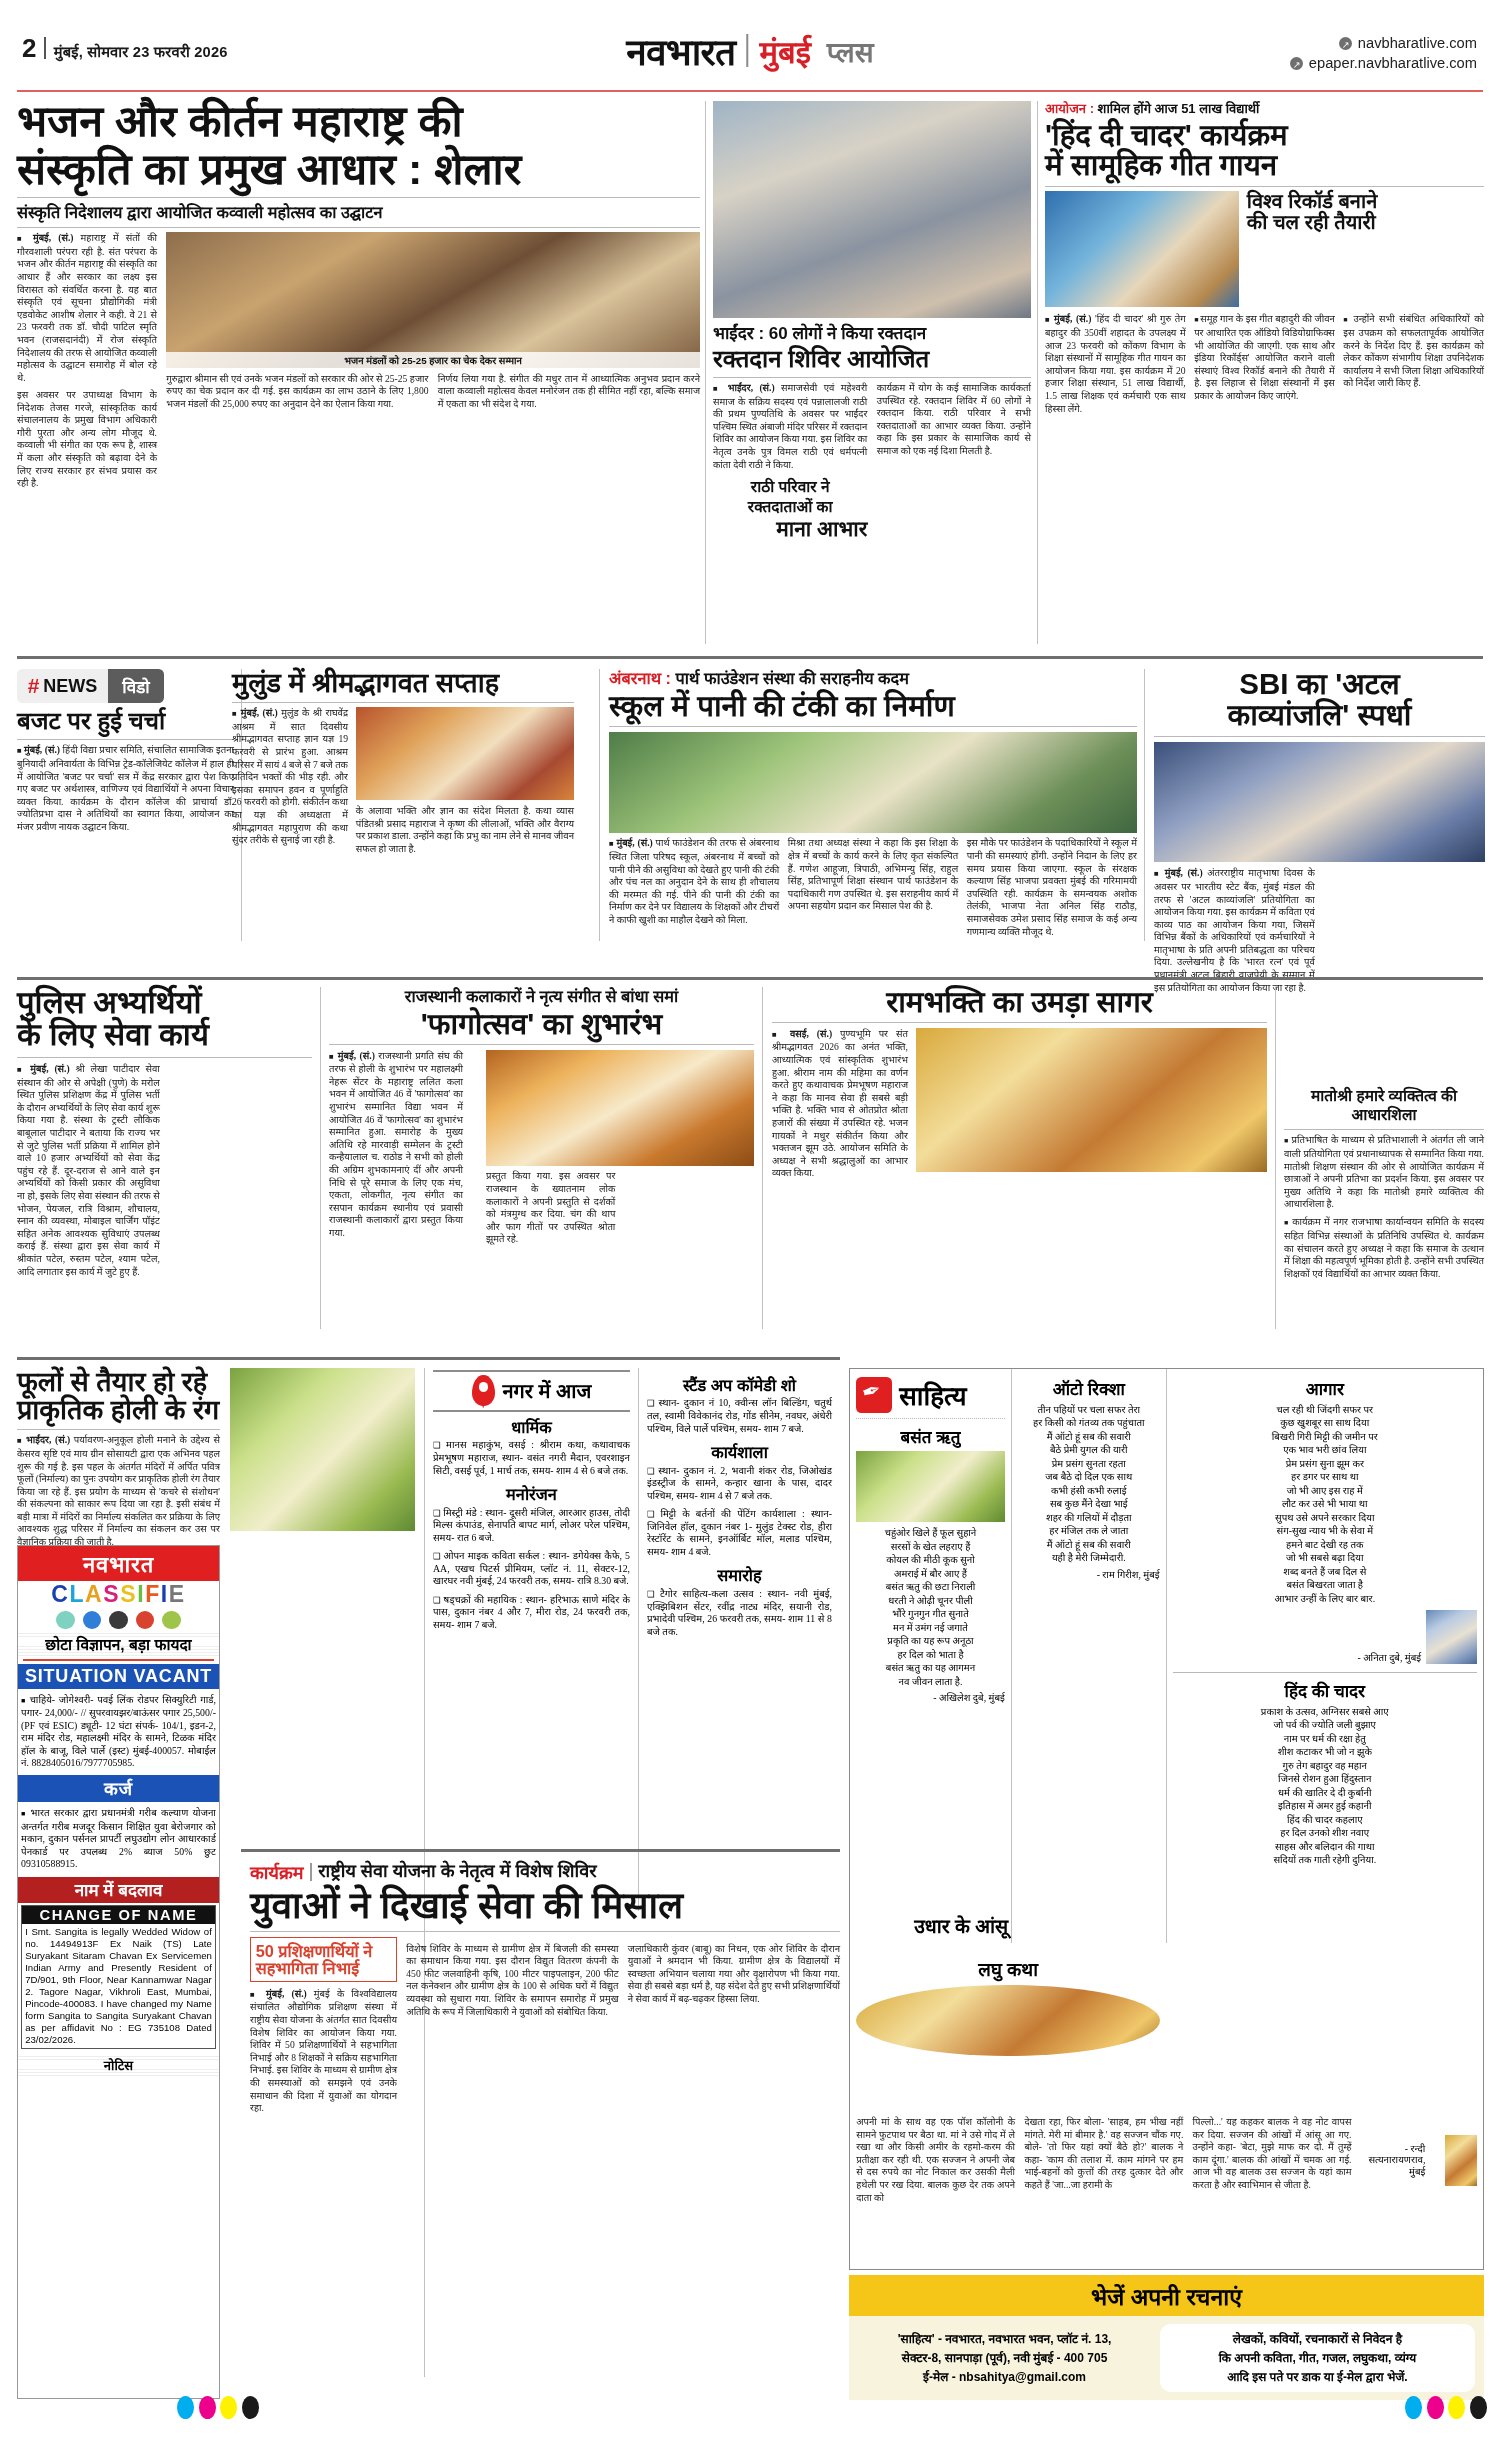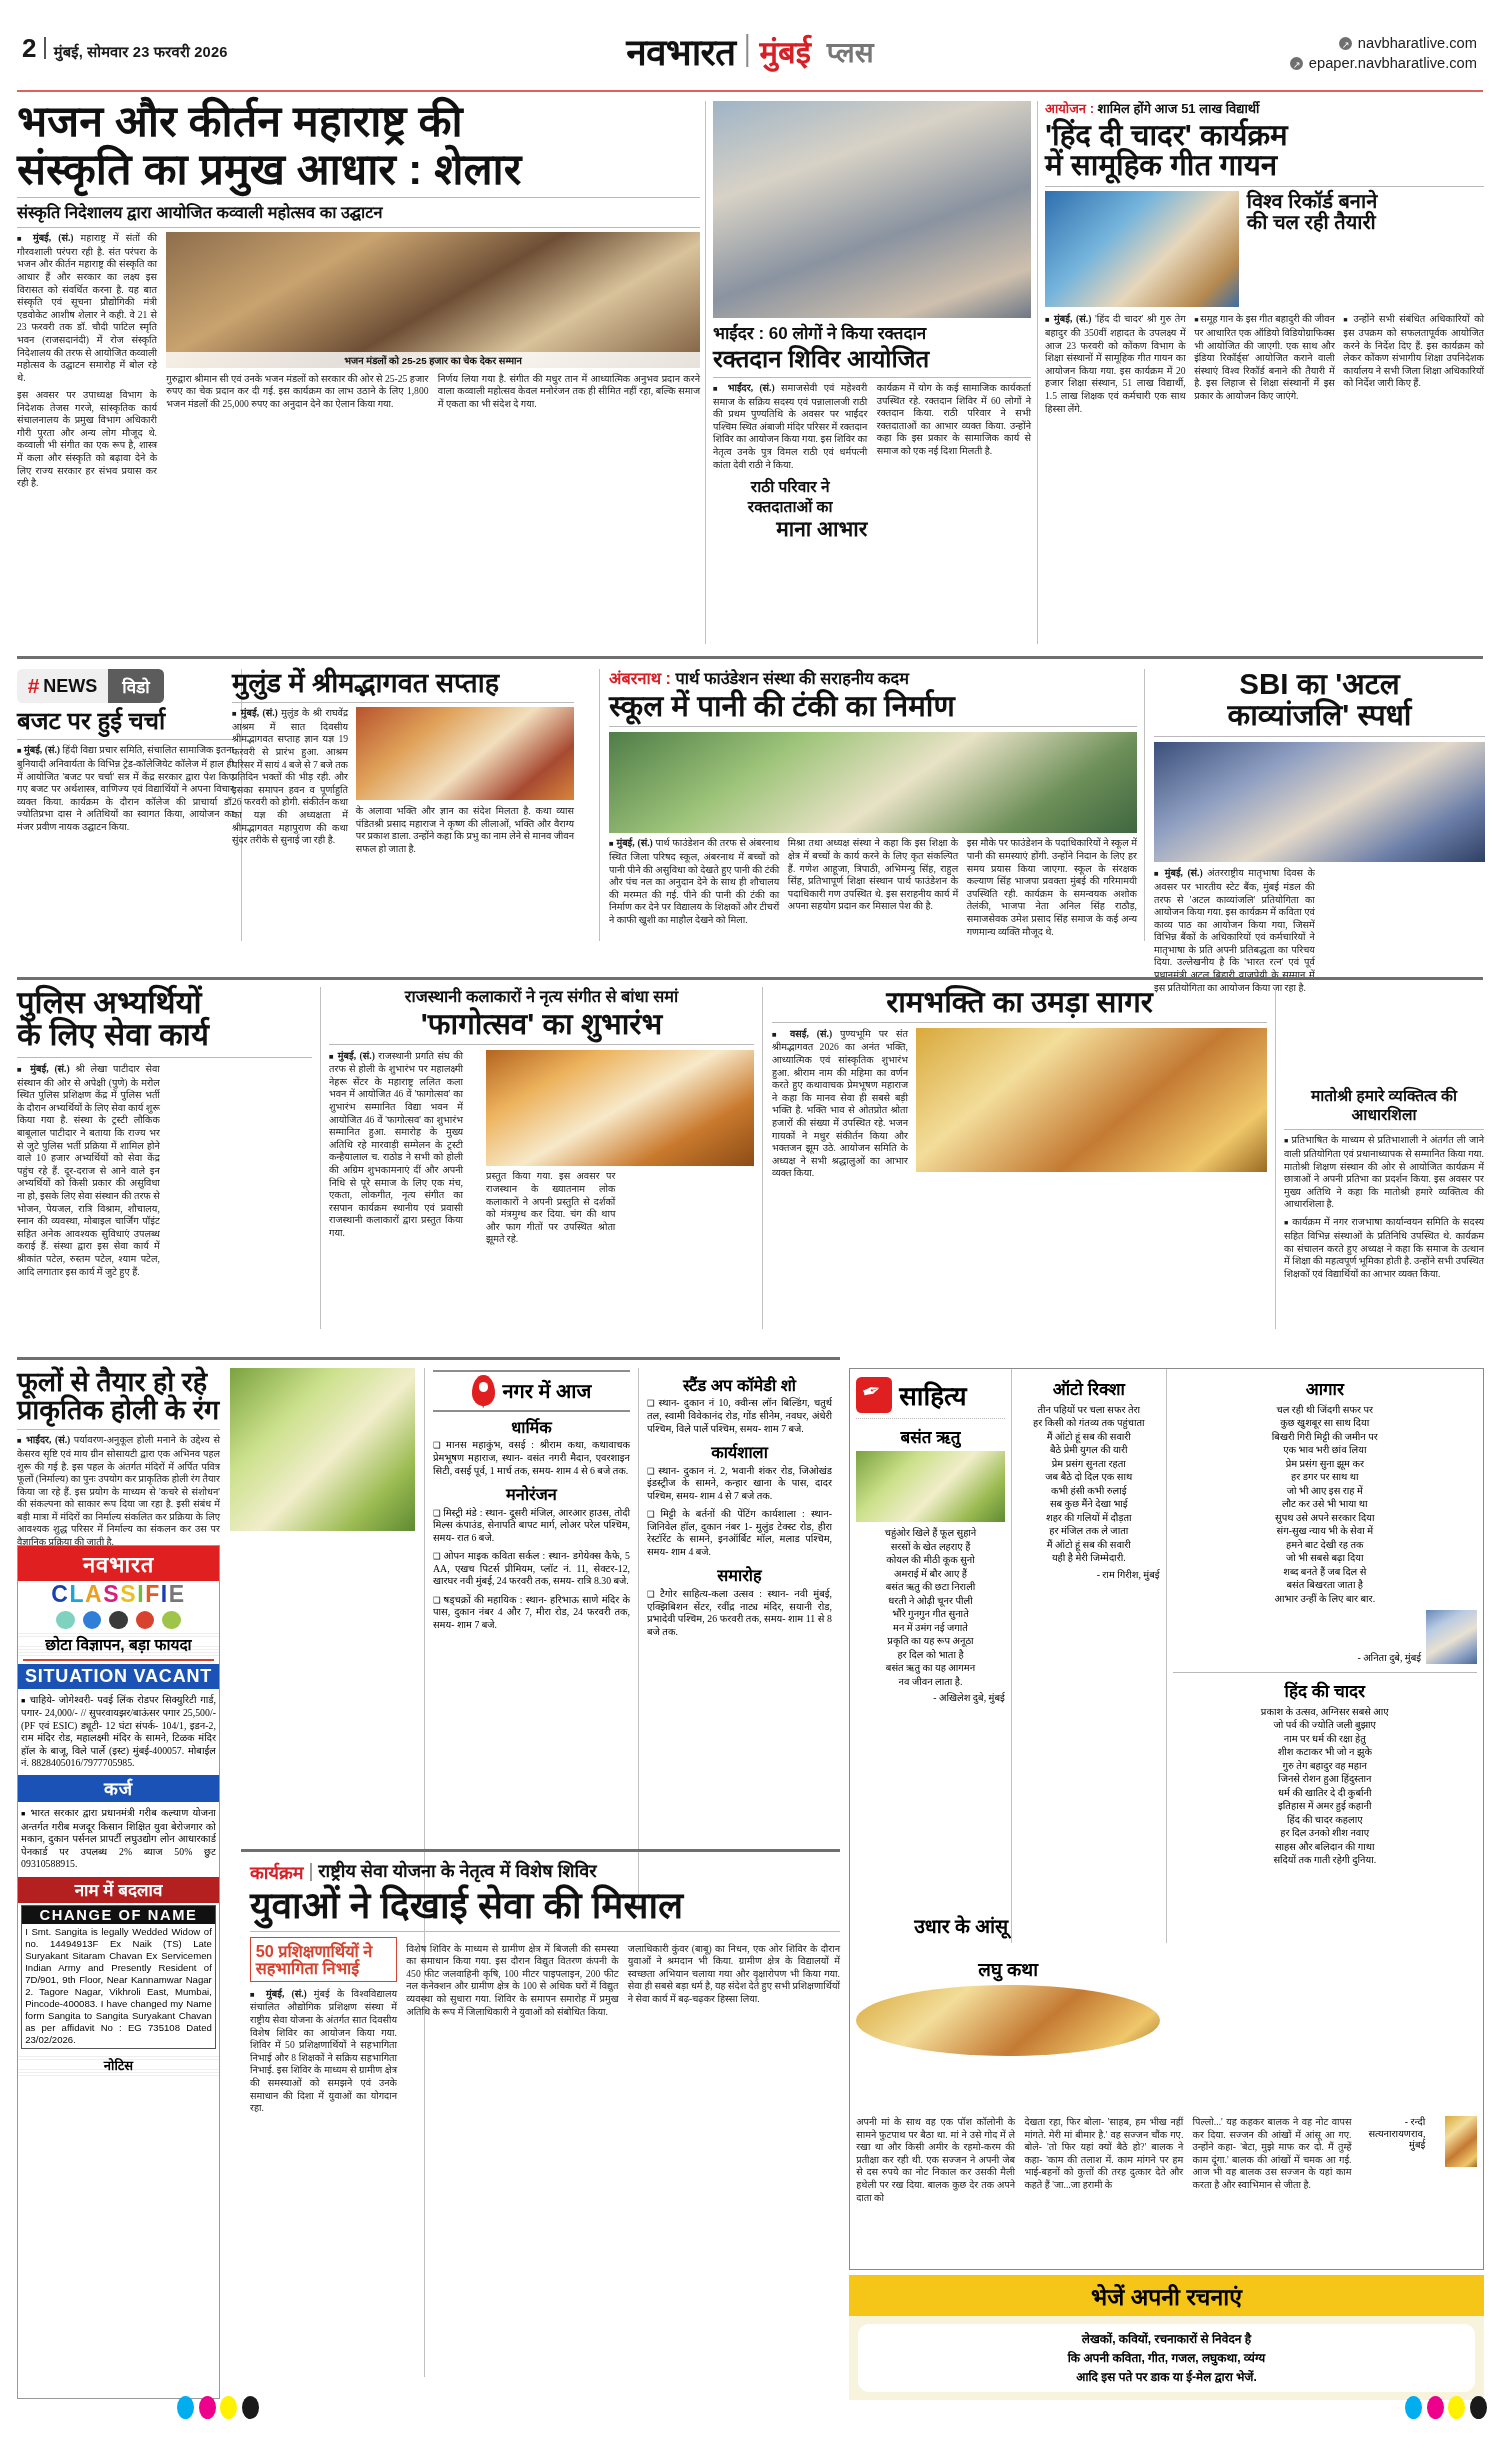--- a/index.html
+++ b/index.html
@@ -500,30 +500,35 @@
       <div class="photo p9" style="height:71px; margin:3.9px 0; border-radius:50%;"></div>
     </div>
     <div style="position:absolute; left:6.2px; top:543px; width:210px;">
       <div class="poem-ttl" style="font-size:19.4px;">उधार के आंसू</div>
     </div>
 
     <div style="position:absolute; left:6.2px; top:747px; right:6.2px; display:grid; grid-template-columns:1fr 1fr 1fr 116px; column-gap:9.3px;">
       <div class="body">अपनी मां के साथ वह एक पॉश कॉलोनी के सामने फुटपाथ पर बैठा था. मां ने उसे गोद में ले रखा था और किसी अमीर के रहमो-करम की प्रतीक्षा कर रही थी. एक सज्जन ने अपनी जेब से दस रुपये का नोट निकाल कर उसकी मैली हथेली पर रख दिया. बालक कुछ देर तक अपने दाता को</div>
       <div class="body">देखता रहा, फिर बोला- 'साहब, हम भीख नहीं मांगते. मेरी मां बीमार है.' वह सज्जन चौंक गए. बोले- 'तो फिर यहां क्यों बैठे हो?' बालक ने कहा- 'काम की तलाश में. काम मांगने पर हम भाई-बहनों को कुत्तों की तरह दुत्कार देते और कहते हैं 'जा...जा हरामी के</div>
       <div class="body">पिल्लो...' यह कहकर बालक ने वह नोट वापस कर दिया. सज्जन की आंखों में आंसू आ गए. उन्होंने कहा- 'बेटा, मुझे माफ कर दो. मैं तुम्हें काम दूंगा.' बालक की आंखों में चमक आ गई. आज भी वह बालक उस सज्जन के यहां काम करता है और स्वाभिमान से जीता है.</div>
-      <div style="display:flex; gap:20px; align-items:flex-start;">
+      <div style="display:flex; gap:20px; align-items:center;">
         <span class="byline">- रन्दी सत्यनारायणराव, मुंबई</span>
         <span class="photo p9" style="width:48px;height:51px;display:block;"></span>
       </div>
     </div>
   </div>
 
   <div class="blk" style="left:849px; top:2275px; width:635px;">
     <div class="yellowbar">भेजें अपनी रचनाएं</div>
     <div class="creambox" style="display:flex; padding:7.8px 9.3px; gap:9.3px; align-items:center;">
+      <div class="addr" style="flex:1;">
+        <div>'साहित्य' - नवभारत, नवभारत भवन, प्लॉट नं. 13,</div>
+        <div>सेक्टर-8, सानपाड़ा (पूर्व), नवी मुंबई - 400 705</div>
+        <div>ई-मेल - nbsahitya@gmail.com</div>
+      </div>
       <div class="whitepill" style="flex:1;">
         <div>लेखकों, कवियों, रचनाकारों से निवेदन है</div>
         <div>कि अपनी कविता, गीत, गजल, लघुकथा, व्यंग्य</div>
         <div>आदि इस पते पर डाक या ई-मेल द्वारा भेजें.</div>
       </div>
     </div>
   </div>
 
   <div class="hr-thick" style="position:absolute; left:241px; top:1849px; width:599px;"></div>
 

